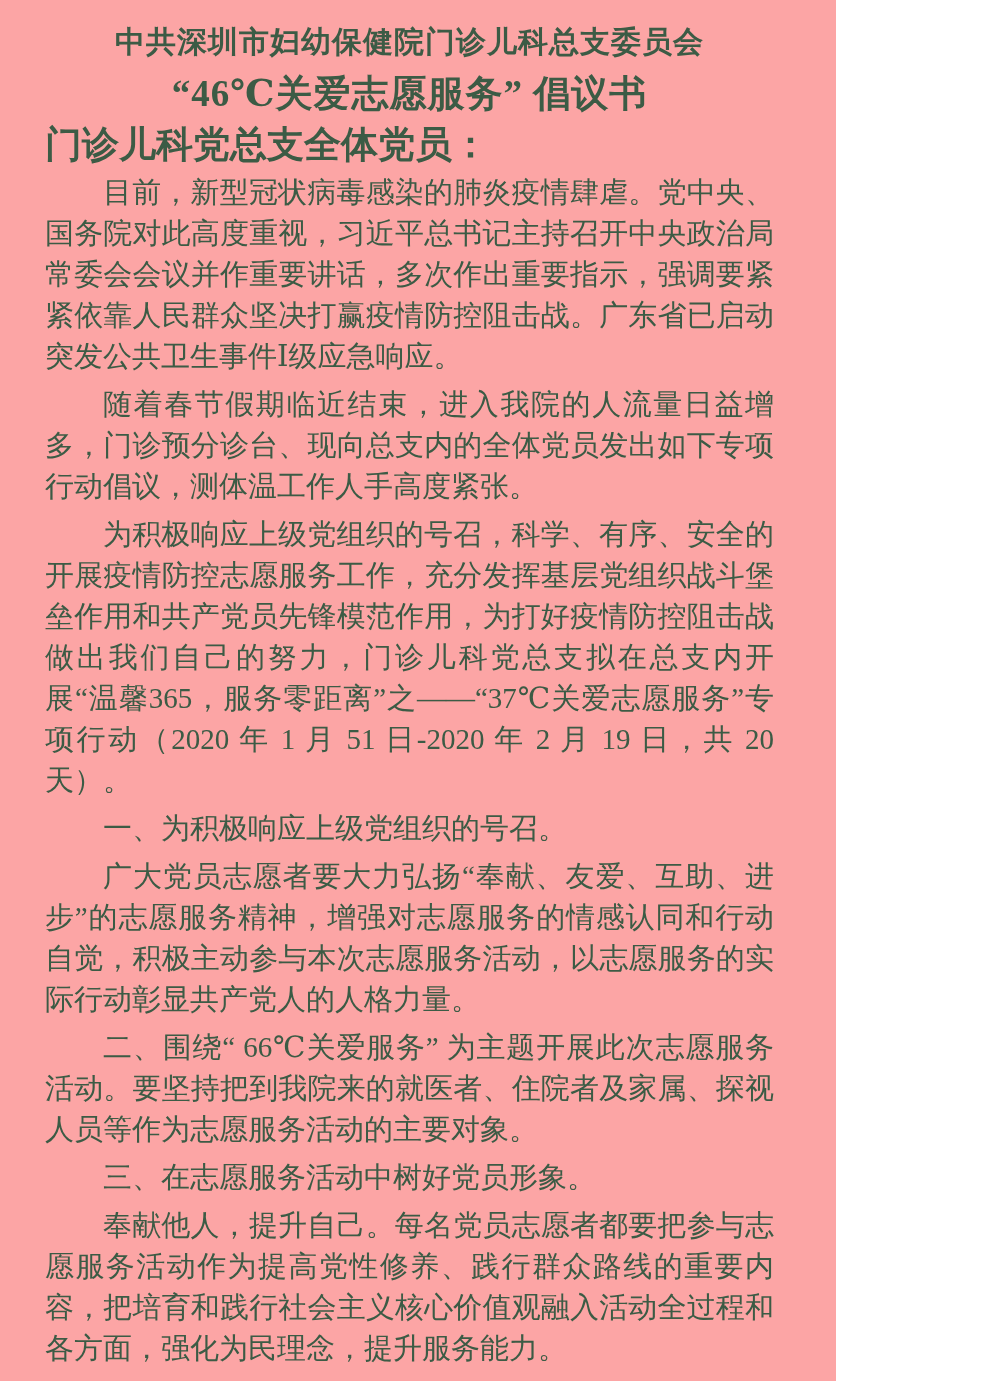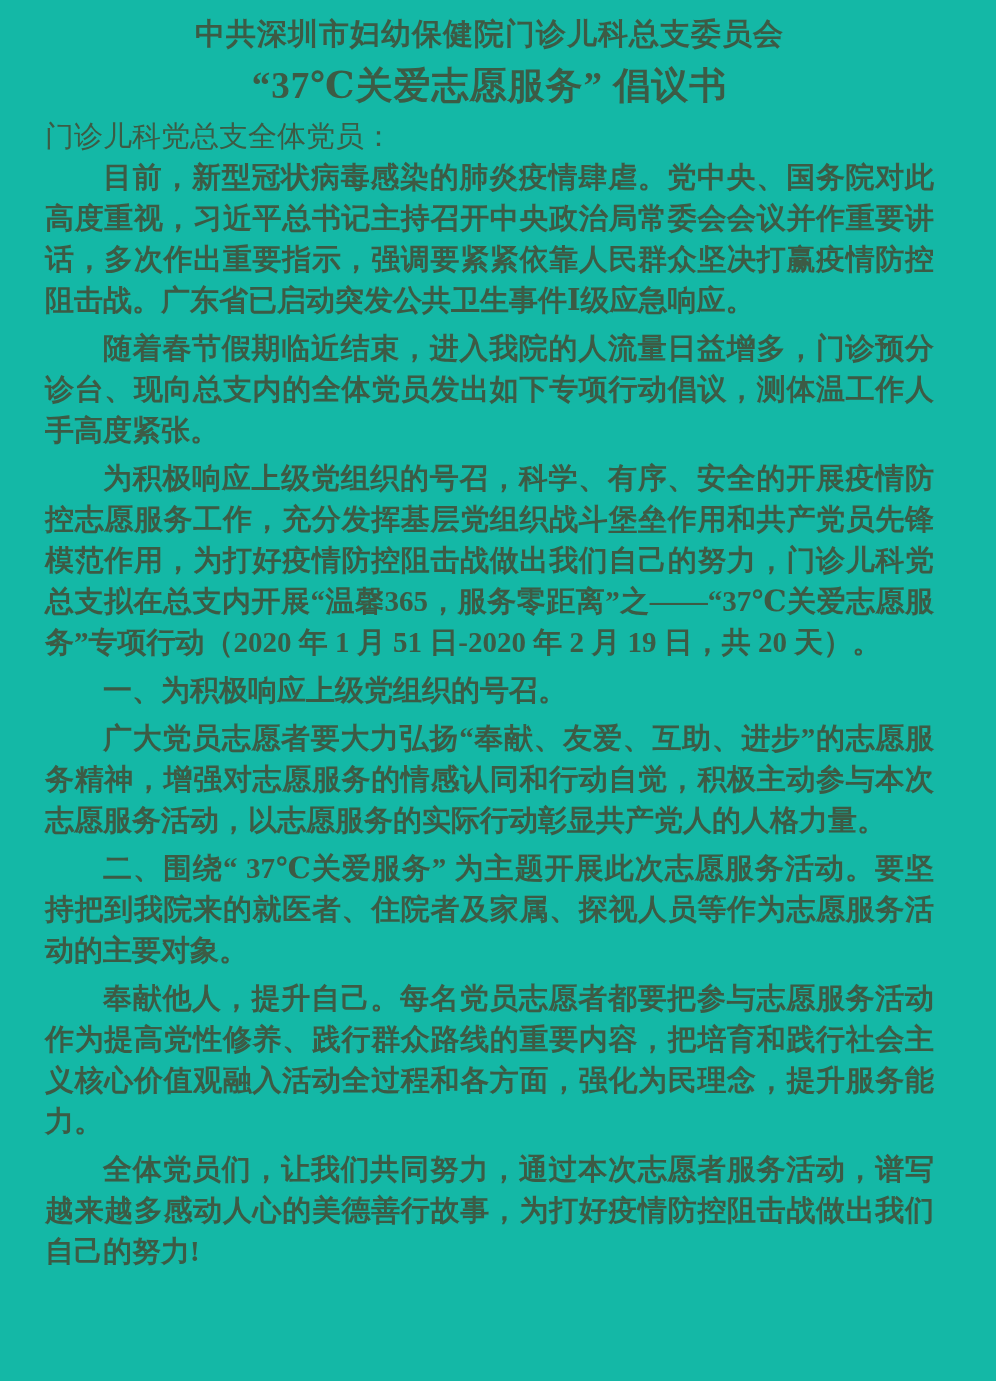--- a/index.html
+++ b/index.html
@@ -9,82 +9,82 @@
   }
   body {
     width: 1000px;
     height: 1381px;
     font-family: "Liberation Serif", "DejaVu Serif", serif;
     color: #3c5b45;
     overflow: hidden;
   }
   .page {
     box-sizing: border-box;
-    width: 996px;
+    width: 836px;
     height: 1381px;
-    padding: 8px 62px 0 45px;
-    background: #14b8a6;
+    padding: 16px 62px 0 45px;
+    background: #fca5a5;
   }
   .doc-title {
     text-align: center;
     font-size: 30px;
     line-height: 40px;
     font-weight: bold;
     margin: 6px 0 0 0;
     letter-spacing: 1px;
   }
   .doc-subtitle {
     text-align: center;
     font-size: 37px;
     line-height: 48px;
     font-weight: bold;
     margin: 8px 0 0 0;
     letter-spacing: 1px;
   }
   .salutation {
-    font-size: 29px;
+    font-size: 37px;
     line-height: 41px;
     margin: 6px 0 0 0;
-    font-weight: normal;
+    font-weight: bold;
   }
   p.body-para {
     font-size: 29px;
     line-height: 41px;
     text-align: justify;
     text-indent: 2em;
-    margin: 0 0 7px 0;
-    font-weight: bold;
+    margin: 7px 0 7px 0;
   }
   p.gap-before {
     margin-top: 12px;
   }
 </style>
 </head>
 <body>
 
 <div class="page">
 
   <div class="doc-title">中共深圳市妇幼保健院门诊儿科总支委员会</div>
 
-  <div class="doc-subtitle">“37℃关爱志愿服务” 倡议书</div>
+  <div class="doc-subtitle">“46℃关爱志愿服务” 倡议书</div>
 
   <div class="salutation">门诊儿科党总支全体党员：</div>
 
   <p class="body-para">目前，新型冠状病毒感染的肺炎疫情肆虐。党中央、国务院对此高度重视，习近平总书记主持召开中央政治局常委会会议并作重要讲话，多次作出重要指示，强调要紧紧依靠人民群众坚决打赢疫情防控阻击战。广东省已启动突发公共卫生事件Ⅰ级应急响应。</p>
 
 
   <p class="body-para">随着春节假期临近结束，进入我院的人流量日益增多，门诊预分诊台、现向总支内的全体党员发出如下专项行动倡议，测体温工作人手高度紧张。</p>
 
   <p class="body-para">为积极响应上级党组织的号召，科学、有序、安全的开展疫情防控志愿服务工作，充分发挥基层党组织战斗堡垒作用和共产党员先锋模范作用，为打好疫情防控阻击战做出我们自己的努力，门诊儿科党总支拟在总支内开展“温馨365，服务零距离”之——“37℃关爱志愿服务”专项行动（2020 年 1 月 51 日-2020 年 2 月 19 日，共 20 天）。</p>
 
 
   <p class="body-para">一、为积极响应上级党组织的号召。</p>
 
   <p class="body-para">广大党员志愿者要大力弘扬“奉献、友爱、互助、进步”的志愿服务精神，增强对志愿服务的情感认同和行动自觉，积极主动参与本次志愿服务活动，以志愿服务的实际行动彰显共产党人的人格力量。</p>
 
-  <p class="body-para">二、围绕“ 37℃关爱服务” 为主题开展此次志愿服务活动。要坚持把到我院来的就医者、住院者及家属、探视人员等作为志愿服务活动的主要对象。</p>
+  <p class="body-para">二、围绕“ 66℃关爱服务” 为主题开展此次志愿服务活动。要坚持把到我院来的就医者、住院者及家属、探视人员等作为志愿服务活动的主要对象。</p>
 
+  <p class="body-para">三、在志愿服务活动中树好党员形象。</p>
 
   <p class="body-para">奉献他人，提升自己。每名党员志愿者都要把参与志愿服务活动作为提高党性修养、践行群众路线的重要内容，把培育和践行社会主义核心价值观融入活动全过程和各方面，强化为民理念，提升服务能力。</p>
 
   <p class="body-para">全体党员们，让我们共同努力，通过本次志愿者服务活动，谱写越来越多感动人心的美德善行故事，为打好疫情防控阻击战做出我们自己的努力!</p>
 
 </div>
 
 </body></html>

